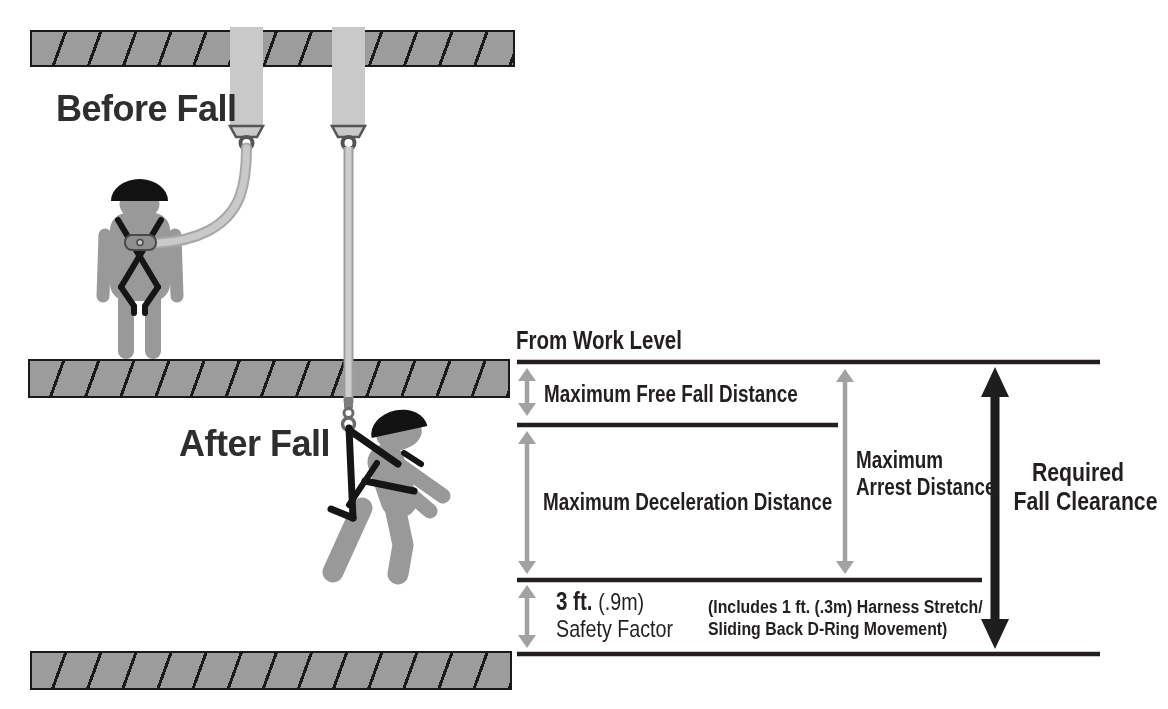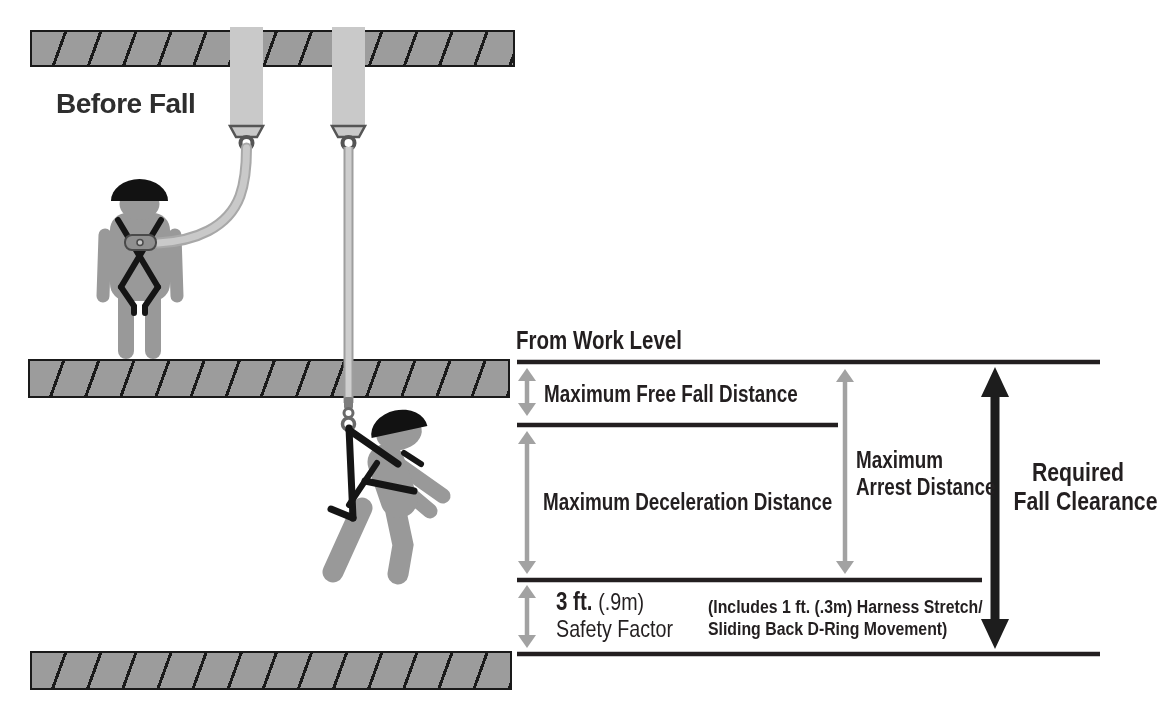--- a/index.html
+++ b/index.html
@@ -15,21 +15,21 @@
     z-index:1;
   }
   .beam-top    { left:30px;  top:30px;  width:485px; height:37px; }
   .beam-mid    { left:28px;  top:359px; width:482px; height:39px; }
   .beam-bottom { left:30px;  top:651px; width:482px; height:39px; }
 
   svg.overlay { position:absolute; left:0; top:0; z-index:2; }
 
   
   .t { position:absolute; color:#231f20; white-space:nowrap; z-index:3; }
-  .scene-title { font-size:28px; font-weight:800; color:#2e2e2e; letter-spacing:-0.5px; }
+  .scene-title { font-size:36px; font-weight:800; color:#2e2e2e; letter-spacing:-0.5px; }
   .before-pos { left:56px;  top:88px; }
   .after-pos  { left:179px; top:423px; }
 
   .cond  { transform:scaleX(.82); transform-origin:left top; }
   .lbl   { font-size:23px; font-weight:700; }
   .head-lbl { font-size:25px; font-weight:800; }
 
   .work-level-pos { left:516px; top:326px; }
   .free-fall-pos  { left:544px; top:381px; }
   .decel-pos      { left:543px; top:489px; }
@@ -146,20 +146,21 @@
     </g>
 
     <g fill="#1d1d1d" stroke="#1d1d1d">
       <line x1="995" y1="392" x2="995" y2="624" stroke-width="9"></line>
       <polygon points="995,367 981,397 1009,397" stroke="none"></polygon>
       <polygon points="995,649 981,619 1009,619" stroke="none"></polygon>
     </g>
   </svg>
 
   <div class="t scene-title before-pos">Before Fall</div>
+  <div class="t scene-title after-pos">After Fall</div>
 
   <div class="t head-lbl cond work-level-pos">From Work Level</div>
 
   <div class="t lbl cond free-fall-pos">Maximum Free Fall Distance</div>
   <div class="t lbl cond decel-pos">Maximum Deceleration Distance</div>
 
   <div class="t lbl cond arrest-pos">
     <div>Maximum</div>
     <div>Arrest Distance</div>
   </div>

